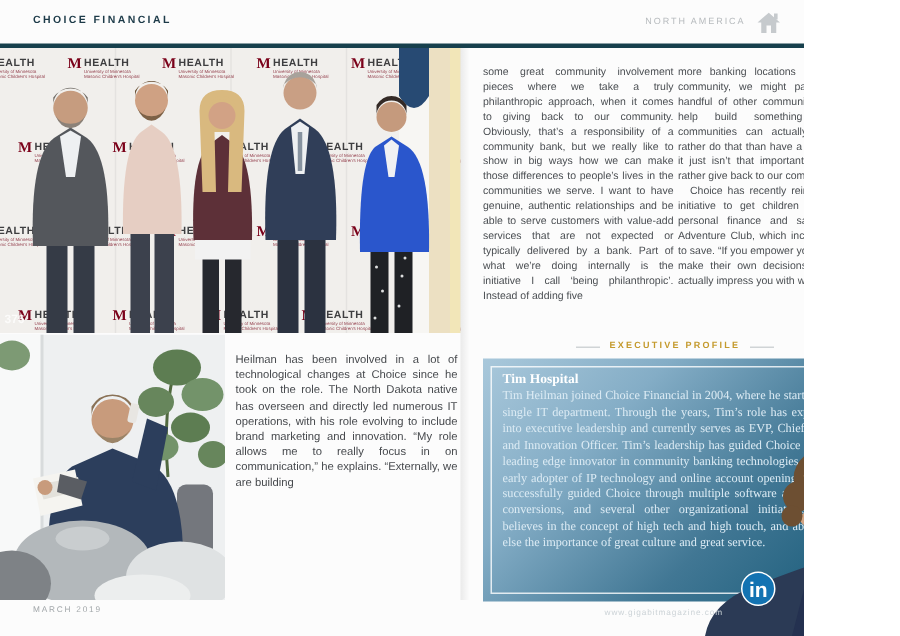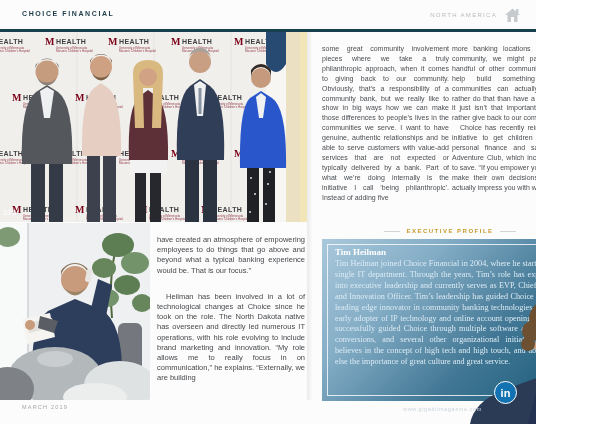--- a/index.html
+++ b/index.html
@@ -40,21 +40,21 @@
                z-index:2;}
   .inner-border{position:absolute;left:5px;top:5px;right:5px;bottom:5px;
                 border:1px solid rgba(255,255,255,.8);}
   .profile-name{position:absolute;left:13px;top:8px;font-family:"Liberation Serif",serif;
                 font-weight:bold;font-size:9px;color:#ffffff;}
   .profile-bio{position:absolute;left:13px;top:20px;width:224px;
                font-family:"Liberation Serif",serif;font-size:8.2px;line-height:10.9px;
                color:#dcebf4;text-align:justify;}
   .tim-photo{position:absolute;left:470px;top:274px;width:130px;height:150px;z-index:3;}
   .linkedin{position:absolute;left:494px;top:381px;width:21px;height:21px;border-radius:50%;
-            background:#1373b2;border:1.5px solid #ffffff;color:#ffffff;font-size:11px;
+            background:#1373b2;border:1.5px solid #ffffff;color:#ffffff;font-size:14px;
             font-weight:bold;display:flex;align-items:center;justify-content:center;z-index:5;
             font-family:"Liberation Sans",sans-serif;}
   
   .footer-left{position:absolute;left:22px;top:404px;font-size:5.5px;letter-spacing:1.2px;
                color:#a2a7aa;}
   .footer-right{position:absolute;right:54px;top:406px;font-size:5.5px;letter-spacing:.6px;
                 color:#ccd3d7;z-index:6;}
 </style>
 </head>
 <body>
@@ -201,41 +201,40 @@
       <ellipse cx="120" cy="162" rx="36" ry="24" fill="#dfe2e3"></ellipse>
       <ellipse cx="8" cy="166" rx="26" ry="22" fill="#7e8286"></ellipse>
       <ellipse cx="95" cy="174" rx="32" ry="14" fill="#eceeee"></ellipse>
       <ellipse cx="55" cy="136" rx="18" ry="8" fill="#c9cdcf"></ellipse>
     </g>
   </svg>
 
   <div class="gutter"></div>
 
   <div class="left-col">
-    <p>have created an atmosphere of empowering employees to do things that go above and beyond what a typical banking experience would be. That is our focus.”</p>
     <p>Heilman has been involved in a lot of technological changes at Choice since he took on the role. The North Dakota native has overseen and directly led numerous IT operations, with his role evolving to include brand marketing and innovation. “My role allows me to really focus in on communication,” he explains. “Externally, we are building</p>
   </div>
 
   <div class="col col1">
     <p>some great community involvement pieces where we take a truly philanthropic approach, when it comes to giving back to our community. Obviously, that’s a responsibility of a community bank, but we really like to show in big ways how we can make those differences to people’s lives in the communities we serve. I want to have genuine, authentic relationships and be able to serve customers with value-add services that are not expected or typically delivered by a bank. Part of what we’re doing internally is the initiative I call ‘being philanthropic’. Instead of adding five</p>
   </div>
   <div class="col col2">
     <p>more banking locations in a specific community, we might partner with a handful of other community leaders to help build something that the communities can actually use. We’d rather do that than have a lavish facility; it just isn’t that important to us. We’d rather give back to our communities.”</p>
     <p>Choice has recently reinvigorated an initiative to get children interested in personal finance and savings called Adventure Club, which incentivizes kids to save. “If you empower your children to make their own decisions, they might actually impress you with what they</p>
   </div>
   <div class="page-tab">273</div>
 
   <div class="kicker-row">
     <span class="kicker-line"></span>
     <span class="kicker-text">EXECUTIVE PROFILE</span>
     <span class="kicker-line"></span>
   </div>
   <div class="profile-box">
     <div class="inner-border"></div>
-    <div class="profile-name">Tim Heilman</div>
+    <div class="profile-name">Tim Hospital</div>
     <div class="profile-bio">Tim Heilman joined Choice Financial in 2004, where he started as a single IT department. Through the years, Tim’s role has expanded into executive leadership and currently serves as EVP, Chief Brand and Innovation Officer. Tim’s leadership has guided Choice to be a leading edge innovator in community banking technologies, and an early adopter of IP technology and online account opening. He has successfully guided Choice through multiple software and system conversions, and several other organizational initiatives. Tim believes in the concept of high tech and high touch, and above all else the importance of great culture and great service.</div>
   </div>
 
   <svg class="tim-photo" viewBox="0 0 130 150">
     <rect x="106" y="24" width="24" height="126" fill="#dde3e6"></rect>
     <g>
       <rect x="79" y="86" width="14" height="20" fill="#cfa081"></rect>
       <path d="M0,150 Q4,128 32,117 Q58,107 70,103 L78,98 L94,98 L102,104 Q120,109 127,117 L130,121 L130,150 Z" fill="#2b3a55"></path>
       <path d="M70,103 L78,98 L86,105 L94,98 L102,104 L99,150 L73,150 Z" fill="#f2f4f6"></path>
       <path d="M70,103 L58,150 L76,150 L80,112 Z" fill="#243150"></path>

